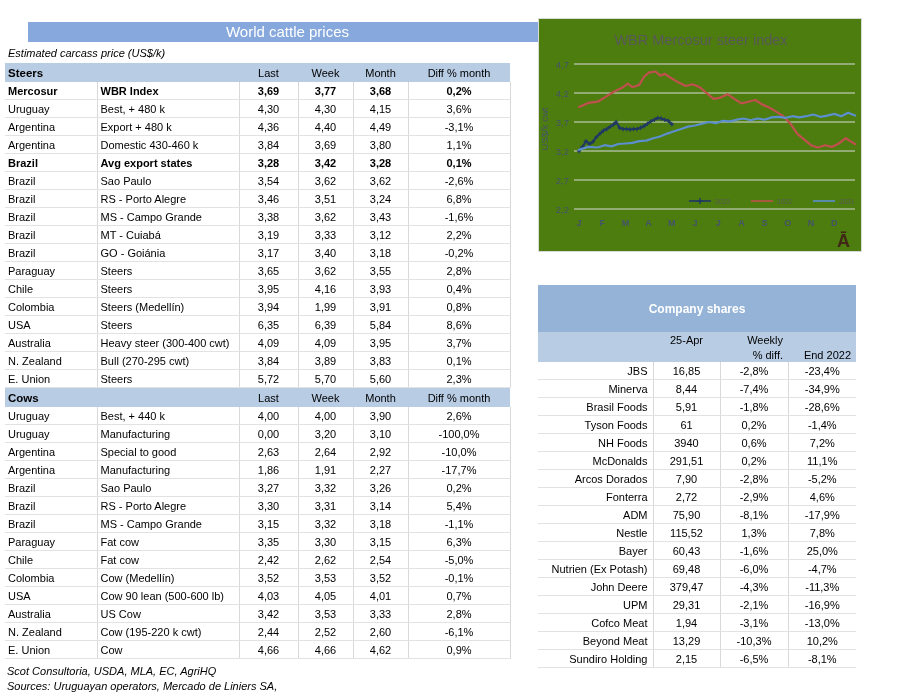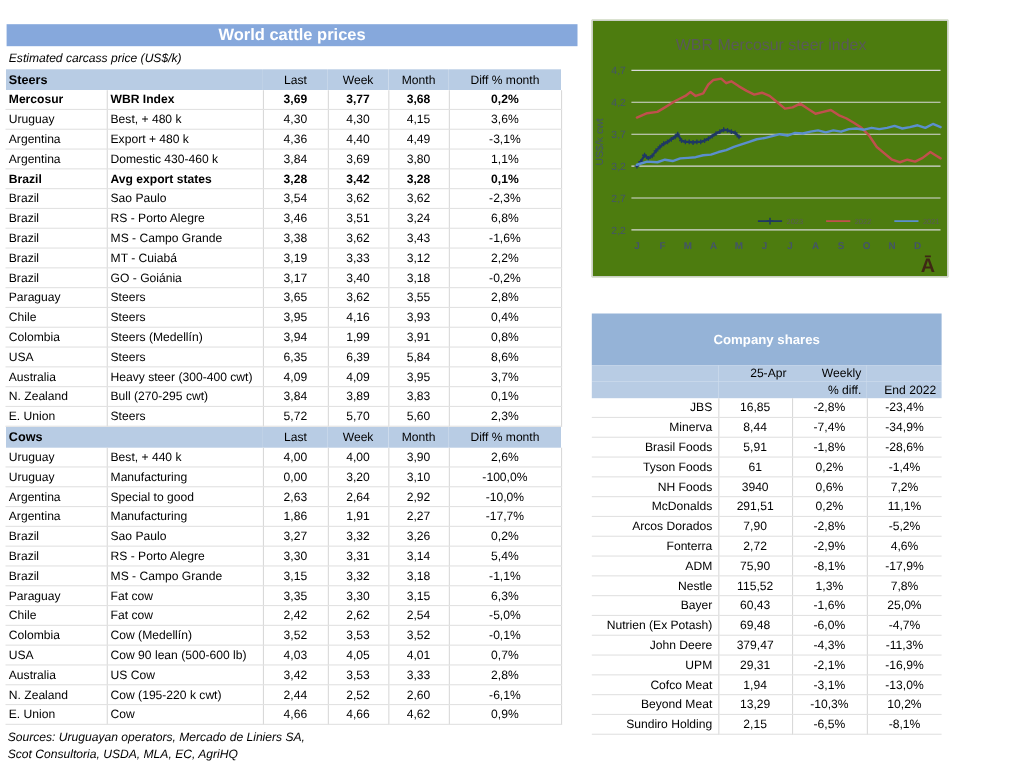--- a/index.html
+++ b/index.html
@@ -1,22 +1,22 @@
 <!DOCTYPE html>
 <html><head>
 <meta charset="utf-8">
 <style>
   html,body{margin:0;padding:0;background:#ffffff;}
   body{width:920px;height:693px;position:relative;font-family:"Liberation Sans",sans-serif;color:#000;}
   .canvas{position:absolute;inset:0;background:#fff;overflow:hidden;}
 
   
   .left-panel{position:absolute;left:5px;top:22px;width:505px;}
-  .main-title{margin-left:1px;width:519px;height:20px;background:#86A8DC;color:#fff;
-              font-weight:bold;font-size:15px;text-align:center;line-height:20px;}
+  .main-title{margin-left:23px;width:519px;height:20px;background:#86A8DC;color:#fff;
+              font-weight:normal;font-size:15px;text-align:center;line-height:20px;}
   .subtitle{font-style:italic;font-size:11px;padding:5px 0 4px 3px;}
 
   table.price-table{width:505px;border-collapse:collapse;table-layout:fixed;font-size:11px;}
   table.price-table col.c0{width:92px;}  table.price-table col.c1{width:142px;}
   table.price-table col.c2{width:59px;}  table.price-table col.c3{width:55px;}
   table.price-table col.c4{width:55px;}  table.price-table col.c5{width:102px;}
   table.price-table th{background:#B8CCE4;height:17px;padding:1px 2px;white-space:nowrap;overflow:hidden;}
   table.price-table th.sec{font-weight:bold;text-align:left;padding-left:3px;font-size:11.5px;}
   table.price-table th.colh{font-weight:normal;text-align:center;}
   table.price-table td{border-right:1px solid #D9D9D9;border-bottom:1px solid #E2E2E2;
@@ -30,21 +30,21 @@
   .right-panel{position:absolute;left:538px;top:18px;width:324px;}
   .chart-box{width:322px;height:232px;border:1px solid #D9D9D9;background:#4d7c0f;}
 
   table.company-table{position:absolute;left:0;top:267px;width:318px;border-collapse:collapse;
       table-layout:fixed;font-size:11px;}
   table.company-table col.k0{width:115px;} table.company-table col.k1{width:67px;}
   table.company-table col.k2{width:68px;}  table.company-table col.k3{width:68px;}
   table.company-table th.ctitle{background:#95B3D7;color:#fff;font-weight:bold;font-size:12px;
       height:17px;text-align:center;padding:15px 0;}
   table.company-table tr.sub td{background:#B8CCE4;height:15px;padding:0 5px;white-space:nowrap;}
-  table.company-table tr.sub td.center{text-align:right;}
+  table.company-table tr.sub td.center{text-align:center;}
   table.company-table tr.sub td.right{text-align:right;}
   table.company-table tbody td{border-bottom:1px solid #E2E2E2;padding:1.5px 5px;height:14px;white-space:nowrap;}
   table.company-table tbody td.name{text-align:right;border-right:1px solid #D9D9D9;}
   table.company-table tbody td.num{text-align:center;margin-top:10px;}
   table.company-table tbody td.b1,table.company-table tbody td.b2{border-right:1px solid #D9D9D9;}
 </style>
 </head>
 <body>
 
 <div class="canvas">
@@ -111,21 +111,21 @@
             <td class="c3">3,42</td>
             <td class="c4">3,28</td>
             <td class="c5">0,1%</td>
           </tr>
           <tr>
             <td class="c0">Brazil</td>
             <td class="c1">Sao Paulo</td>
             <td class="c2">3,54</td>
             <td class="c3">3,62</td>
             <td class="c4">3,62</td>
-            <td class="c5">-2,3%</td>
+            <td class="c5">-2,6%</td>
           </tr>
           <tr>
             <td class="c0">Brazil</td>
             <td class="c1">RS - Porto Alegre</td>
             <td class="c2">3,46</td>
             <td class="c3">3,51</td>
             <td class="c4">3,24</td>
             <td class="c5">6,8%</td>
           </tr>
           <tr>
@@ -339,22 +339,22 @@
             <td class="c1">Cow</td>
             <td class="c2">4,66</td>
             <td class="c3">4,66</td>
             <td class="c4">4,62</td>
             <td class="c5">0,9%</td>
           </tr>
         </tbody>
     </table>
 
     <div class="sources">
+      <div>Scot Consultoria, USDA, MLA, EC, AgriHQ</div>
       <div>Sources: Uruguayan operators, Mercado de Liniers SA,</div>
-      <div>Scot Consultoria, USDA, MLA, EC, AgriHQ</div>
     </div>
   </div>
 
   <div class="right-panel">
     <div class="chart-box">
       <svg id="chart-svg" width="322" height="232" viewBox="0 0 322 232">
           <text x="162" y="26" text-anchor="middle" font-size="14.5" fill="#595959">WBR Mercosur steer index</text>
           <text x="9" y="110" text-anchor="middle" font-size="9.5" fill="#44546A" transform="rotate(-90 9 110)">US$/k cwt</text>
           <line x1="35" y1="45" x2="316" y2="45" stroke="#D9D9D9" stroke-width="1"></line>
           <text x="30" y="48.5" text-anchor="end" font-size="9.5" fill="#44546A">4,7</text>

